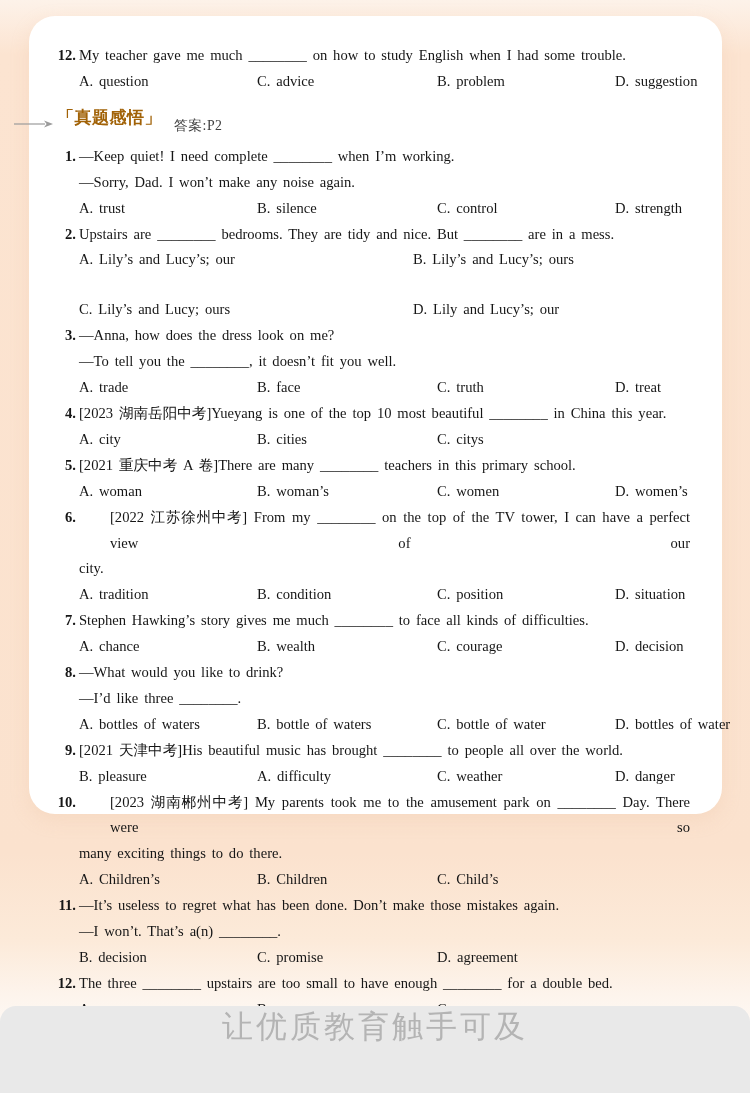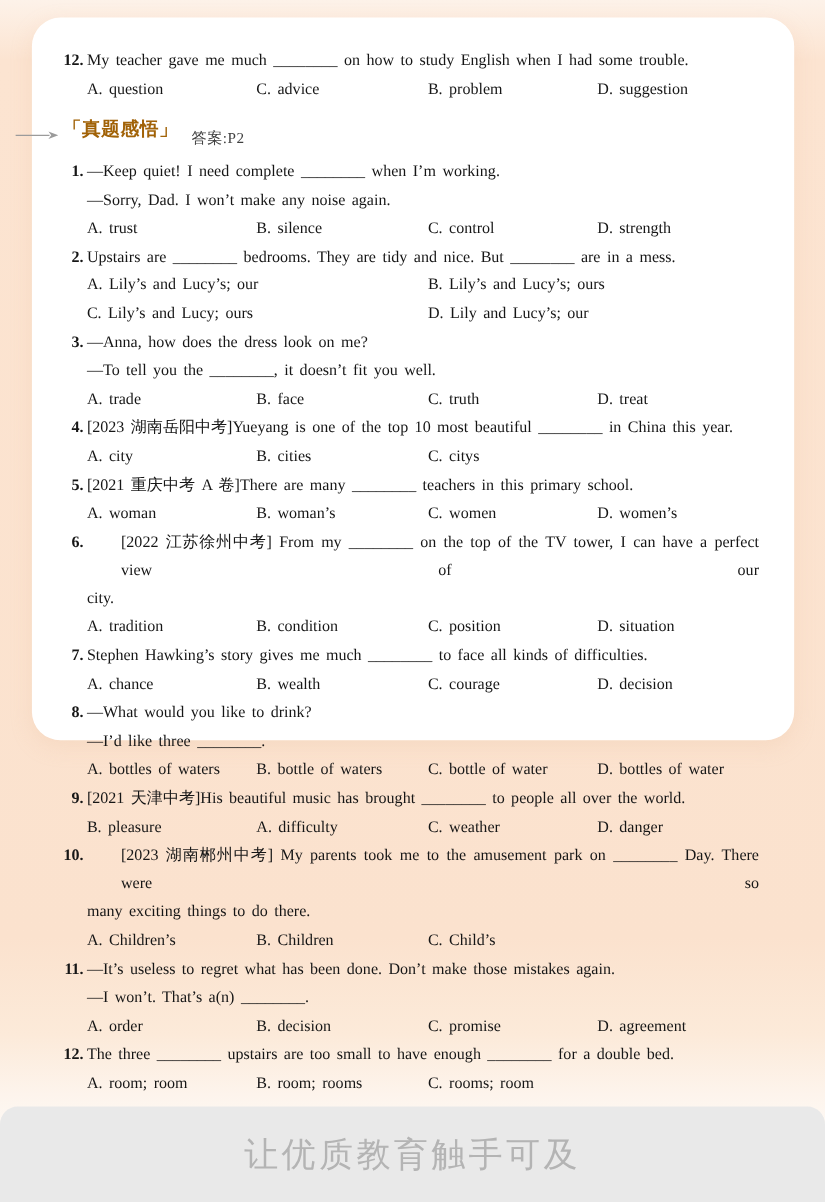--- a/index.html
+++ b/index.html
@@ -2,47 +2,47 @@
 <html><head>
 <meta charset="utf-8">
 <style>
   html,body{margin:0;padding:0;}
   body{
     width:750px;height:1093px;position:relative;overflow:hidden;
     font-family:"Liberation Serif","DejaVu Serif",serif;
     background:linear-gradient(180deg,#fdf2e9 0%,#fce4d1 5%,#fbe2ce 78%,#fcead9 86%,#fdf4ec 91%,#fefbf8 95%,#ffffff 99%);
   }
   .card{
-    position:absolute;left:29px;top:16px;width:693px;height:657px;
+    position:absolute;left:29px;top:16px;width:693px;height:798px;
     background:#ffffff;border-radius:26px;box-sizing:border-box;
     padding:27px 32px 0 33px;
     box-shadow:0 6px 18px rgba(236,190,160,0.25);
   }
   .q{position:relative;padding-left:17px;font-size:14.6px;line-height:25.9px;color:#161616;word-spacing:2.2px;}
   .q-num{position:absolute;left:-10px;top:0;width:24px;text-align:right;font-weight:bold;}
   .q-line{white-space:nowrap;}
   .q-line.fill{white-space:normal;text-align:justify;text-align-last:justify;margin-left:31px;}
-  .opts{display:grid;}
+  .opts{display:grid;gap:24px;}
   .opts.c4{grid-template-columns:154px 156px 154px auto;}
   .opts.c2{grid-template-columns:310px auto;}
   .opt{white-space:nowrap;}
   .hdr{
     position:relative;display:flex;align-items:center;
     margin:2px 0 5px -5px;line-height:26px;
   }
   .hdr-title{
     font-family:"Liberation Sans","DejaVu Sans",sans-serif;
     font-weight:bold;font-size:17px;color:#a16207;letter-spacing:0.5px;
   }
   .hdr-answer{font-size:13.8px;color:#3f3f3f;margin-left:12px;letter-spacing:0.5px;margin-top:16px;}
   .hdr-arrow{position:absolute;left:-43px;top:50%;margin-top:-6px;}
   .banner{
     position:absolute;left:0;right:0;bottom:0;height:87px;
     background:#e9e9e9;border-radius:16px 16px 0 0;
-    display:flex;align-items:center;justify-content:center;
+    display:flex;justify-content:center;
     font-family:"Liberation Sans","DejaVu Sans",sans-serif;
     font-size:31px;color:#b4b4b4;letter-spacing:3px;
   }
 </style>
 </head>
 <body>
 
 <div class="card">
 
   <div id="prelude">
@@ -171,21 +171,20 @@
           <div class="opt">A. Children’s</div>
           <div class="opt">B. Children</div>
           <div class="opt">C. Child’s</div>
         </div>
       </div>
       <div class="q">
         <span class="q-num">11.</span>
         <div class="q-line">—It’s useless to regret what has been done. Don’t make those mistakes again.</div>
         <div class="q-line">—I won’t. That’s a(n) ________.</div>
         <div class="opts c4">
-          <div class="opt">A. order</div>
           <div class="opt">B. decision</div>
           <div class="opt">C. promise</div>
           <div class="opt">D. agreement</div>
         </div>
       </div>
       <div class="q">
         <span class="q-num">12.</span>
         <div class="q-line">The three ________ upstairs are too small to have enough ________ for a double bed.</div>
         <div class="opts c4">
           <div class="opt">A. room; room</div>

